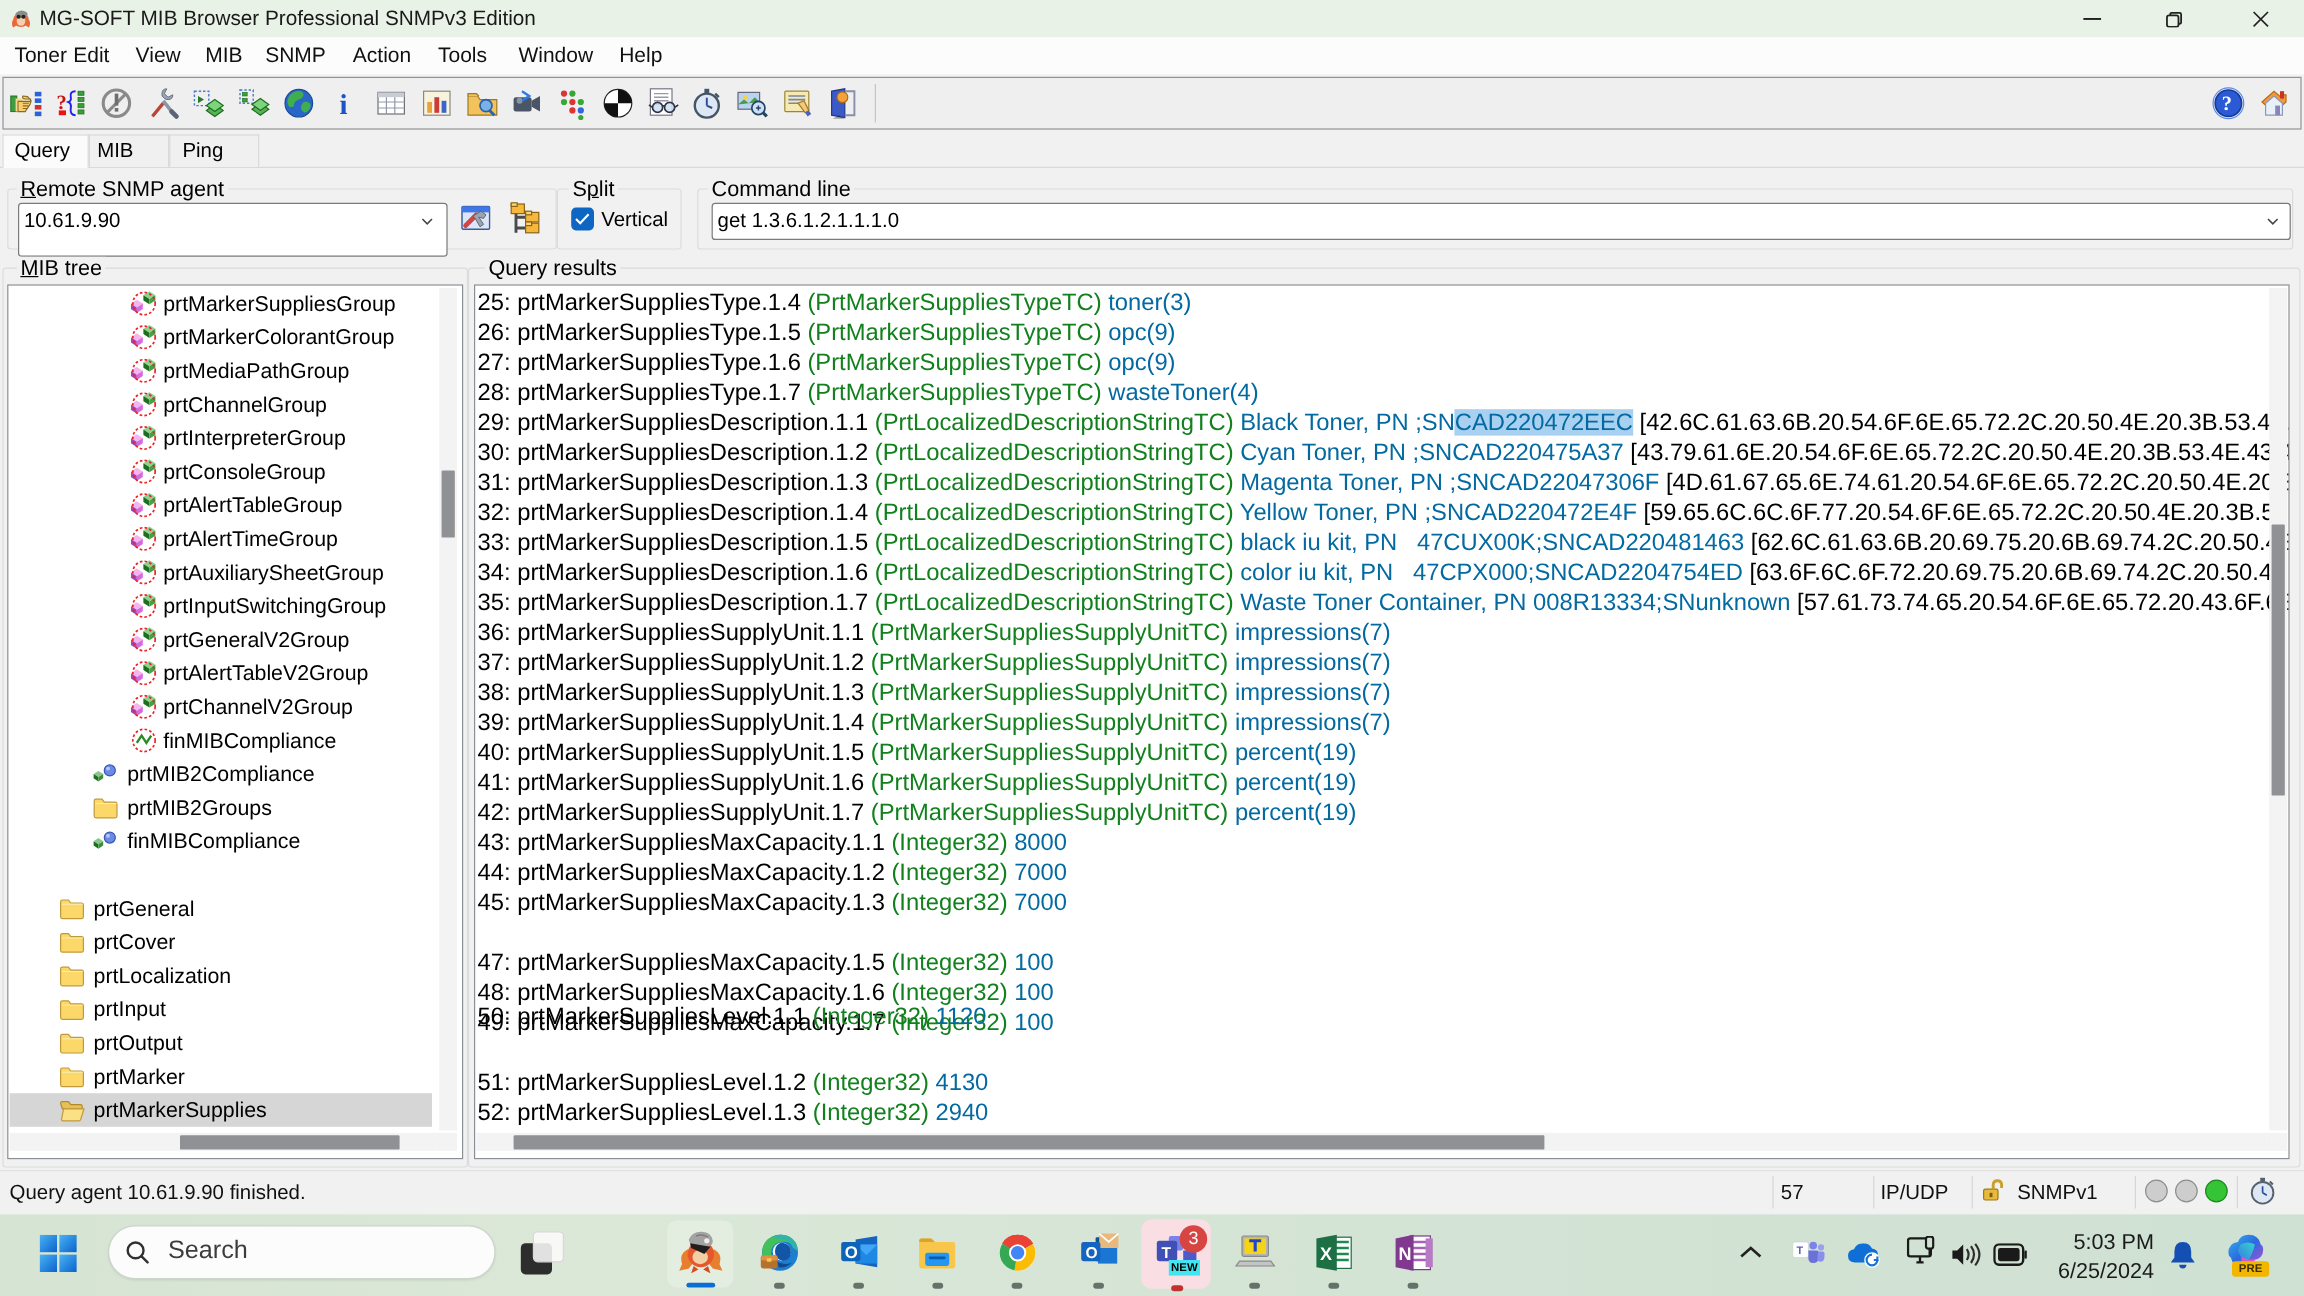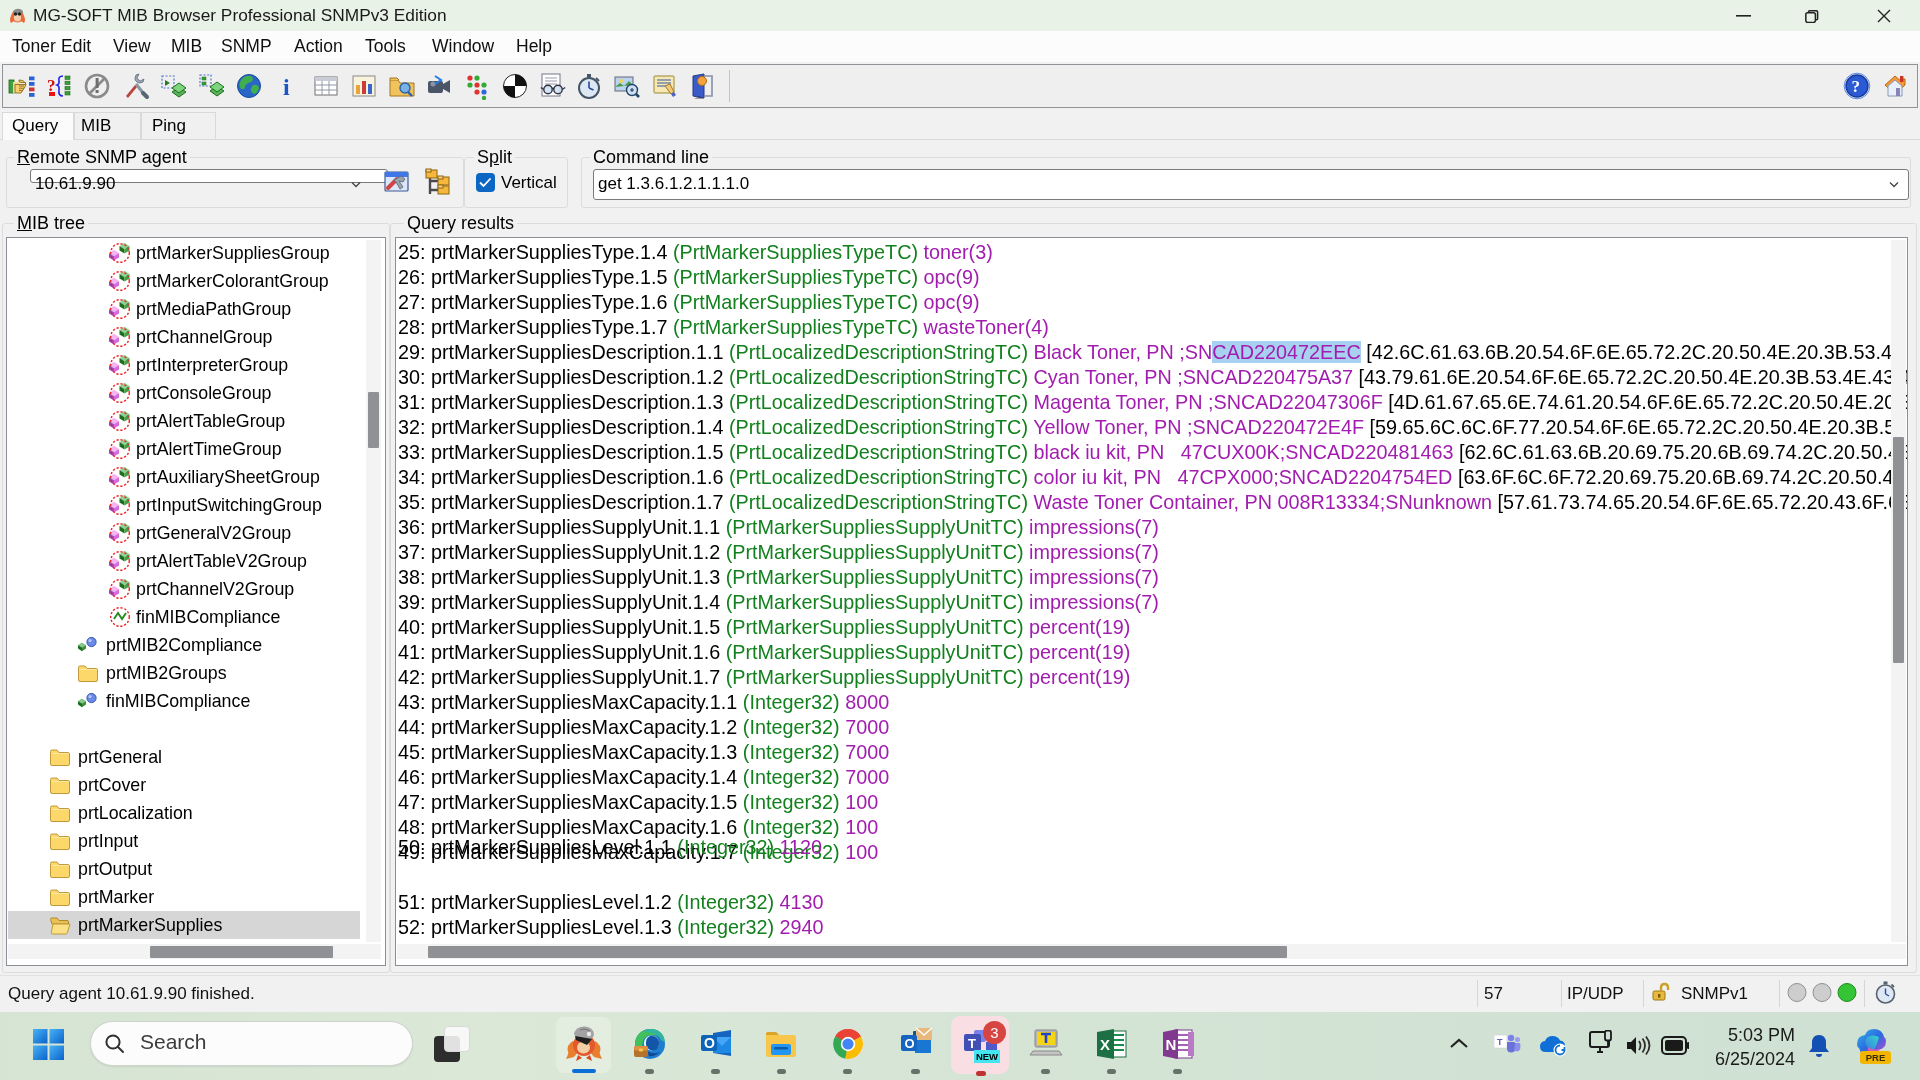--- a/index.html
+++ b/index.html
@@ -11,21 +11,21 @@
 .grplab{position:absolute;background:#f1f1f1;font-size:18px;color:#000;padding:0 3px;line-height:19px}
 .combo{position:absolute;background:#fff;border:1px solid #7a7a7a;border-radius:3px;font-size:17px;color:#000}
 .combo span{position:absolute;left:4px;top:4px}
 .chev{position:absolute;width:12px;height:12px}
 .panel{position:absolute;background:#fff;border:1px solid #898f94}
 .trow{position:absolute;left:1px;height:28px;font-size:17.8px;color:#000;white-space:nowrap}
 .trow .tl{position:absolute;top:4px}
 .ticon{position:absolute;top:3px;width:22px;height:22px}
 .qline{position:absolute;white-space:nowrap;font-size:19.8px;height:25px;line-height:25px}
 .qline .g{color:#11801d}
-.qline .n{color:#a21caf}
+.qline .n{color:#0369a1}
 .qline .k{color:#000}
 .sel{background:#a8d0f0}
 .sbv{position:absolute;background:#f3f3f3}
 .sbt{position:absolute;background:#8f9194;border-radius:1px}
 .stsep{position:absolute;top:980px;height:27px;width:1px;background:#d6d6d6}
 .sttxt{position:absolute;font-size:17px;color:#111;top:984px}
 .dot{position:absolute;top:1069px;width:9px;height:5px;border-radius:3px;background:#66716a}
 .tkico{position:absolute;top:1027px;width:34px;height:34px}
 </style></head><body>
 
@@ -216,21 +216,21 @@
 <div class="a" style="left:0;top:139px;width:1920px;height:1px;background:#d9d9d9"></div>
 <div class="a" style="left:74px;top:112px;width:67px;height:27px;background:#f0f0f0;border:1px solid #d9d9d9;border-bottom:none"></div>
 <div class="a" style="left:141px;top:112px;width:75px;height:27px;background:#f0f0f0;border:1px solid #d9d9d9;border-bottom:none"></div>
 <div class="a" style="left:2px;top:112px;width:72px;height:28px;background:#fbfbfb;border:1px solid #d9d9d9;border-bottom:none"></div>
 <div class="a" style="left:12px;top:112px;height:27px;line-height:27px;font-size:17px">Query</div>
 <div class="a" style="left:81px;top:112px;height:27px;line-height:27px;font-size:17px">MIB</div>
 <div class="a" style="left:152px;top:112px;height:27px;line-height:27px;font-size:17px">Ping</div>
 
 <div class="grp" style="left:6px;top:157px;width:458px;height:51px"></div>
 <div class="grplab" style="left:14px;top:148px"><u>R</u>emote SNMP agent</div>
-<div class="combo" style="left:30px;top:169px;width:358px;height:14px">
+<div class="combo" style="left:15px;top:169px;width:358px;height:45px">
     <span>10.61.9.90</span>
   </div>
 <svg class="chev" style="left:350px;top:179px" viewBox="0 0 12 12">
     <path d="M2 3.5 L6 7.5 L10 3.5" fill="none" stroke="#444" stroke-width="1.3"></path>
   </svg>
 <svg class="a" style="left:384px;top:171px" width="25" height="24" viewBox="0 0 25 24">
  <rect x="1" y="1" width="23" height="19" rx="1" fill="#dce6f8" stroke="#3c5a96" stroke-width="1.2"></rect>
  <rect x="1" y="1" width="23" height="5" fill="#3f77e8"></rect>
  <path d="M4 17 L13 8" stroke="#d04545" stroke-width="4" stroke-linecap="round"></path>
  <path d="M10 9 L17 5 L21 8 L19 11 L15 10 L19 16 L16 18 L12 11 Z" fill="#9aa4ae" stroke="#5a646e" stroke-width="0.8"></path>
@@ -590,21 +590,20 @@
 <div class="qline" style="left:2px;top:277px">36: prtMarkerSuppliesSupplyUnit.1.1 <span class="g">(PrtMarkerSuppliesSupplyUnitTC)</span> <span class="n">impressions(7)</span></div>
 <div class="qline" style="left:2px;top:302px">37: prtMarkerSuppliesSupplyUnit.1.2 <span class="g">(PrtMarkerSuppliesSupplyUnitTC)</span> <span class="n">impressions(7)</span></div>
 <div class="qline" style="left:2px;top:327px">38: prtMarkerSuppliesSupplyUnit.1.3 <span class="g">(PrtMarkerSuppliesSupplyUnitTC)</span> <span class="n">impressions(7)</span></div>
 <div class="qline" style="left:2px;top:352px">39: prtMarkerSuppliesSupplyUnit.1.4 <span class="g">(PrtMarkerSuppliesSupplyUnitTC)</span> <span class="n">impressions(7)</span></div>
 <div class="qline" style="left:2px;top:377px">40: prtMarkerSuppliesSupplyUnit.1.5 <span class="g">(PrtMarkerSuppliesSupplyUnitTC)</span> <span class="n">percent(19)</span></div>
 <div class="qline" style="left:2px;top:402px">41: prtMarkerSuppliesSupplyUnit.1.6 <span class="g">(PrtMarkerSuppliesSupplyUnitTC)</span> <span class="n">percent(19)</span></div>
 <div class="qline" style="left:2px;top:427px">42: prtMarkerSuppliesSupplyUnit.1.7 <span class="g">(PrtMarkerSuppliesSupplyUnitTC)</span> <span class="n">percent(19)</span></div>
 <div class="qline" style="left:2px;top:452px">43: prtMarkerSuppliesMaxCapacity.1.1 <span class="g">(Integer32)</span> <span class="n">8000</span></div>
 <div class="qline" style="left:2px;top:477px">44: prtMarkerSuppliesMaxCapacity.1.2 <span class="g">(Integer32)</span> <span class="n">7000</span></div>
 <div class="qline" style="left:2px;top:502px">45: prtMarkerSuppliesMaxCapacity.1.3 <span class="g">(Integer32)</span> <span class="n">7000</span></div>
-<div class="qline" style="left:2px;top:527px">46: prtMarkerSuppliesMaxCapacity.1.4 <span class="g">(Integer32)</span> <span class="n">7000</span></div>
 <div class="qline" style="left:2px;top:552px">47: prtMarkerSuppliesMaxCapacity.1.5 <span class="g">(Integer32)</span> <span class="n">100</span></div>
 <div class="qline" style="left:2px;top:577px">48: prtMarkerSuppliesMaxCapacity.1.6 <span class="g">(Integer32)</span> <span class="n">100</span></div>
 <div class="qline" style="left:2px;top:602px">49: prtMarkerSuppliesMaxCapacity.1.7 <span class="g">(Integer32)</span> <span class="n">100</span></div>
 <div class="qline" style="left:2px;top:597px">50: prtMarkerSuppliesLevel.1.1 <span class="g">(Integer32)</span> <span class="n">1120</span></div>
 <div class="qline" style="left:2px;top:652px">51: prtMarkerSuppliesLevel.1.2 <span class="g">(Integer32)</span> <span class="n">4130</span></div>
 <div class="qline" style="left:2px;top:677px">52: prtMarkerSuppliesLevel.1.3 <span class="g">(Integer32)</span> <span class="n">2940</span></div>
 <div class="sbv" style="left:1495px;top:2px;width:15px;height:702px"></div>
 <div class="sbt" style="left:1497px;top:199px;width:11px;height:226px"></div>
 <div class="sbv" style="left:1px;top:706px;width:1492px;height:15px"></div>
 <div class="sbt" style="left:32px;top:708px;width:859px;height:12px"></div>

